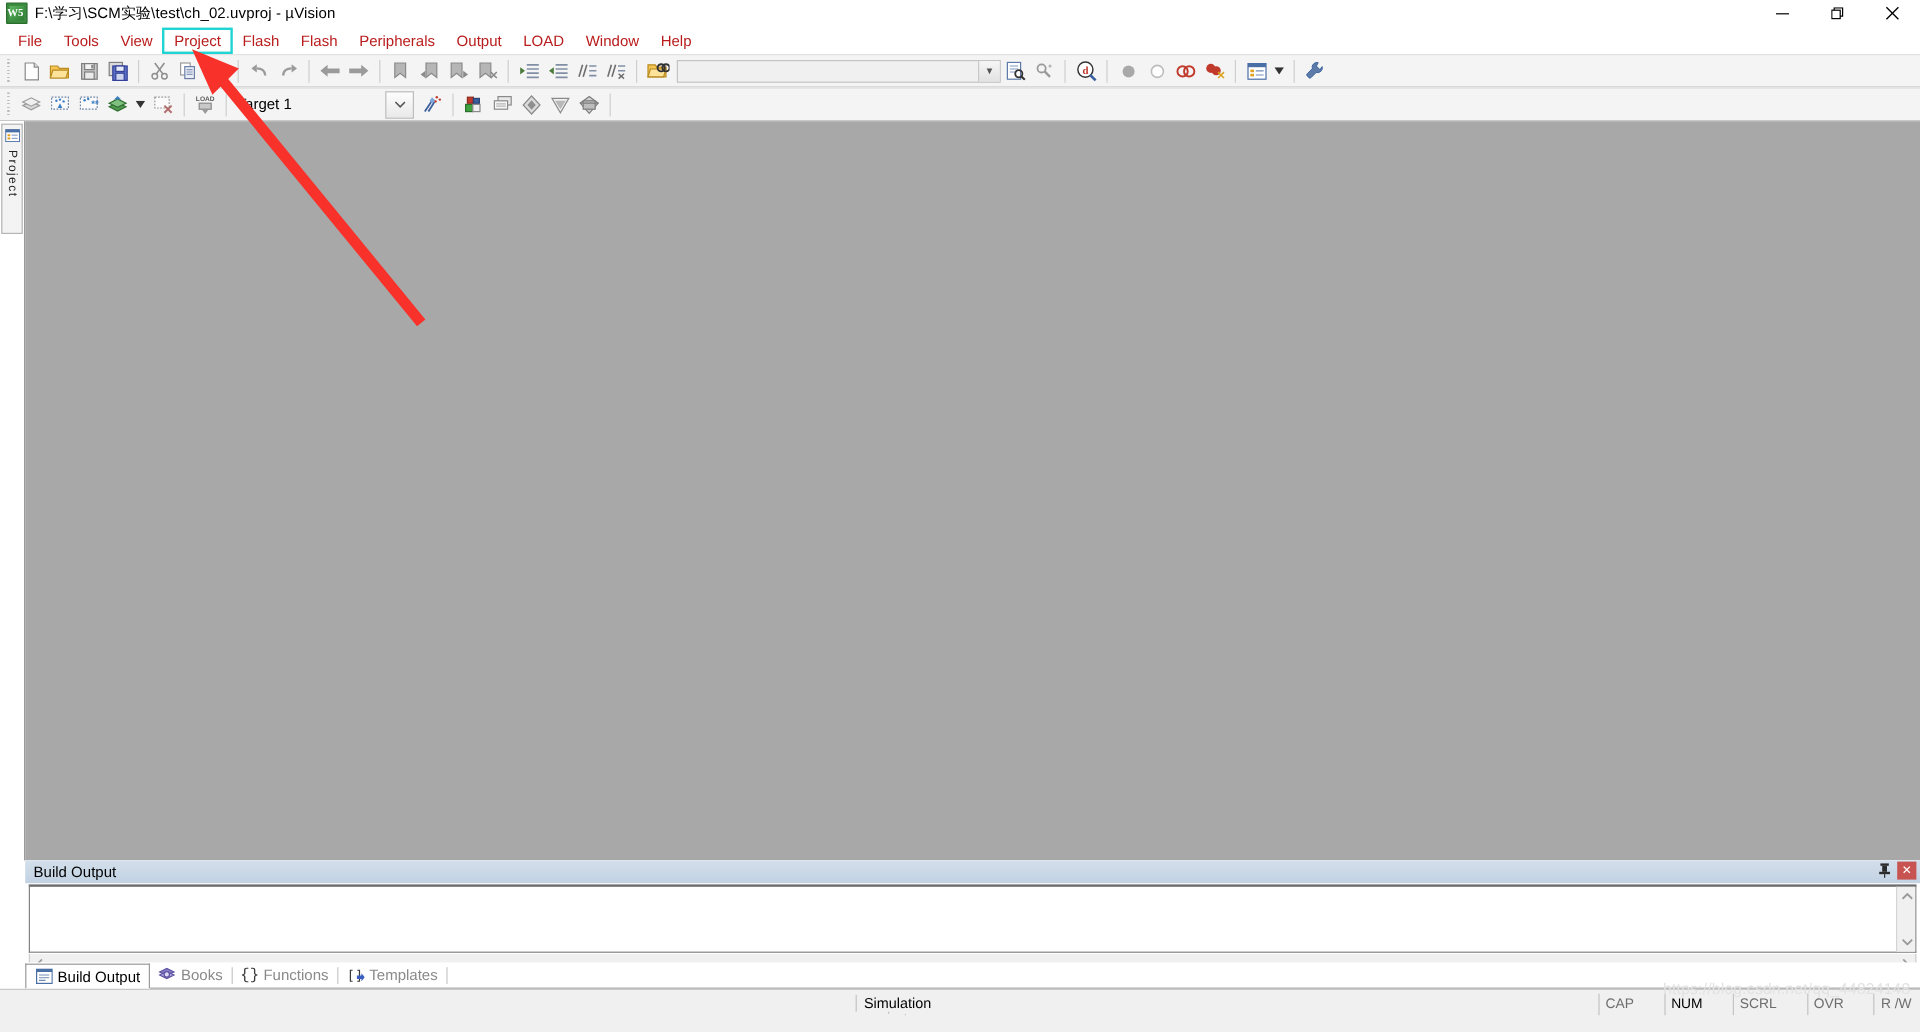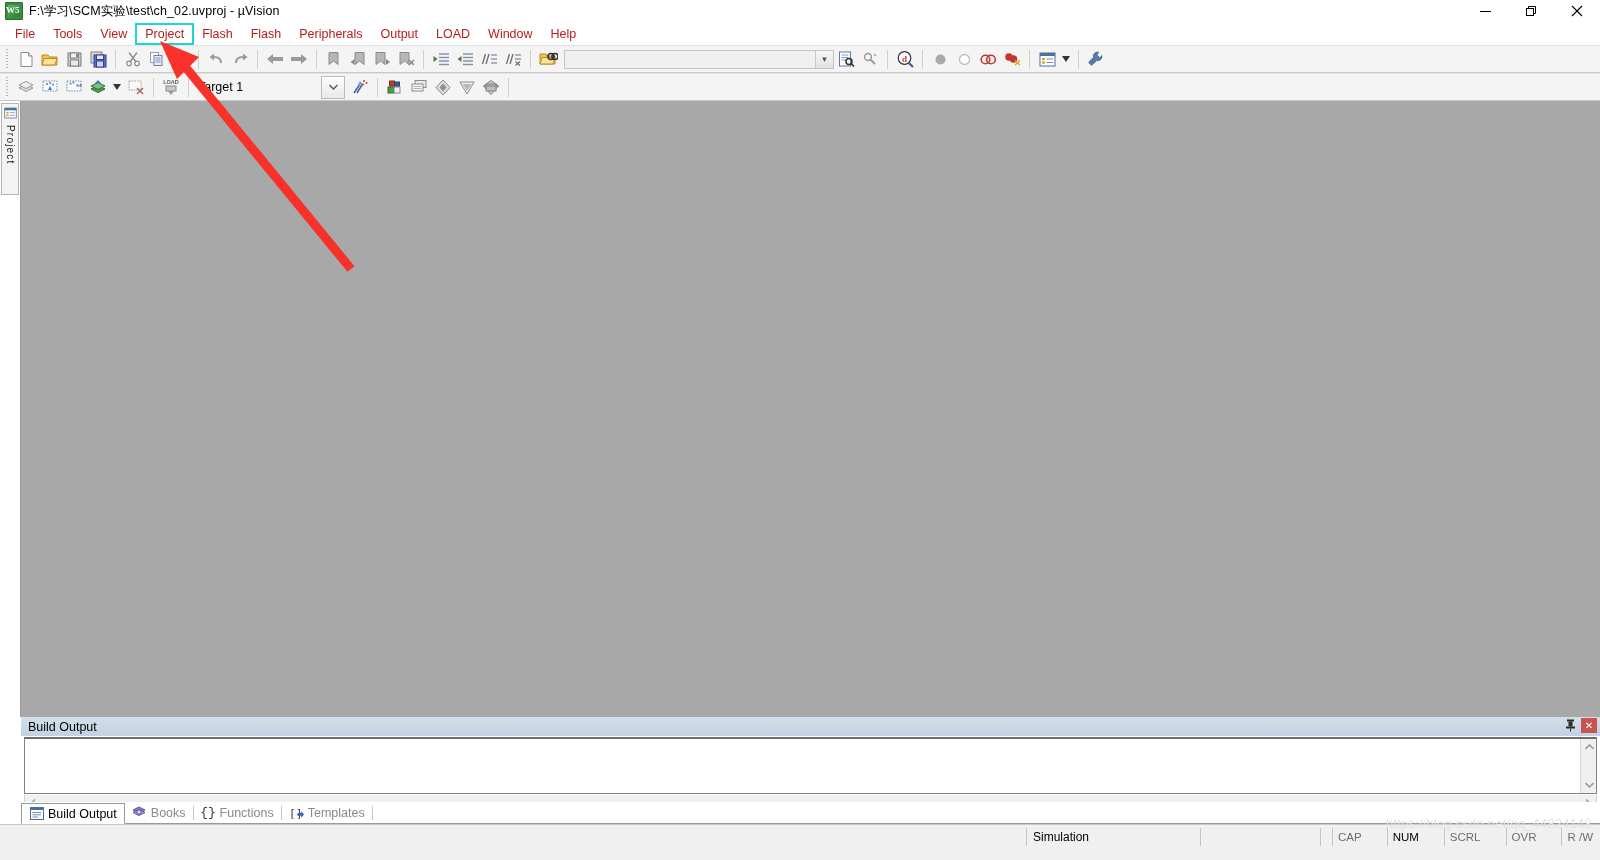--- a/index.html
+++ b/index.html
@@ -173,21 +173,21 @@
   .btab-sep{width:1px;height:14px;background:#c8c8c8;align-self:center;}
   .btab .ticon{width:15px;height:14px;flex:none;display:flex;align-items:center;justify-content:center;}
 
   
   .statusbar{
     position:absolute;left:0;top:824px;width:1600px;height:36px;
     background:#f0f0f0;border-top:1px solid #c8c8c8;box-sizing:border-box;
   }
   .sb-cells{
     position:absolute;left:0;top:3px;height:18px;width:1600px;
-    display:flex;align-items:center;
+    display:flex;align-items:center;flex-direction:column;
   }
   .sb-cell{
     height:18px;display:flex;align-items:center;padding:0 6px;
     font-size:12px;color:#000;border-left:1px solid #c4c4c4;box-sizing:border-box;
   }
   .sb-flags{position:absolute;right:2px;top:3px;height:18px;display:flex;align-items:center;}
   .sb-flag{
     padding:0 5px;height:18px;display:flex;align-items:center;
     font-size:11.5px;color:#6d6d6d;border-left:1px solid #c4c4c4;box-sizing:border-box;margin-left:20px;
   }

